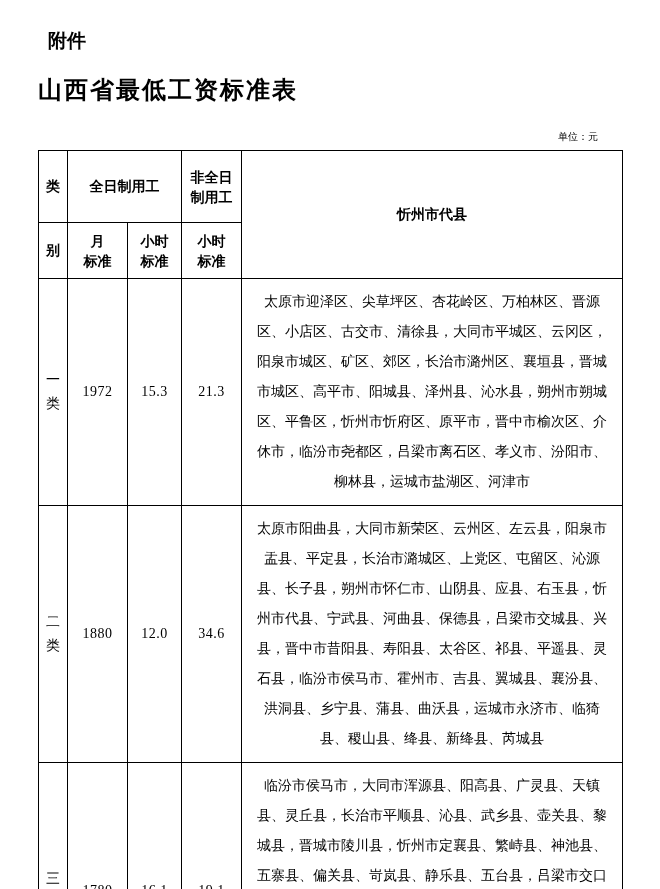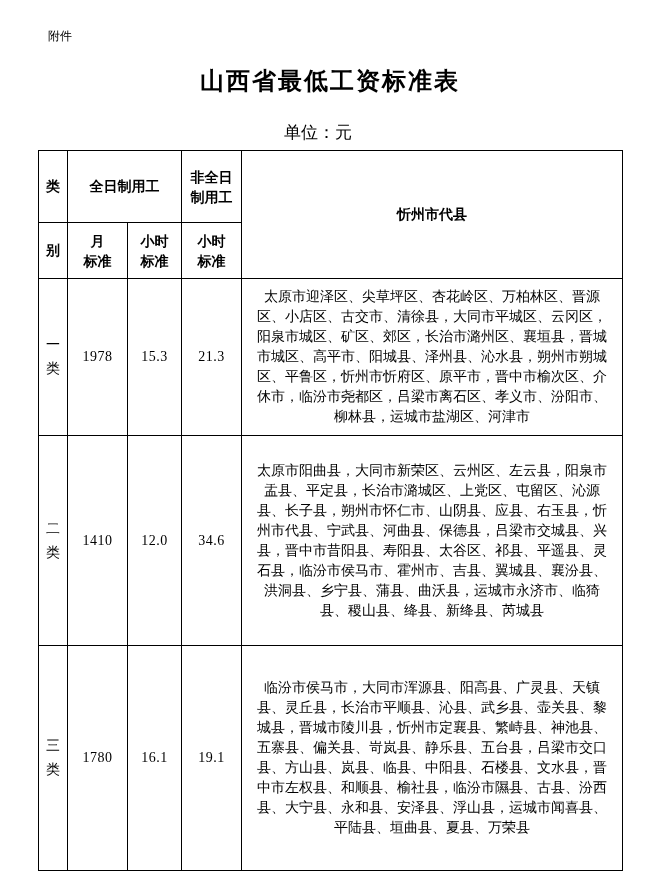--- a/index.html
+++ b/index.html
@@ -7,34 +7,33 @@
   body {
     width: 660px; height: 889px;
     font-family: "Liberation Serif", "DejaVu Serif", serif;
     color: #000;
     position: relative;
     overflow: hidden;
   }
   .page { width: 660px; height: 889px; padding: 28px 38px 0 38px; }
   .attachment {
     font-family: "Liberation Sans", "DejaVu Sans", sans-serif;
-    font-weight: normal; font-size: 12px;
+    font-weight: bold; font-size: 19px;
     margin-left: 10px;
   }
   .title {
-    text-align: center;
     font-size: 24px; font-weight: bold;
     letter-spacing: 2px;
     margin-top: 20px;
     font-family: "Liberation Serif", "DejaVu Serif", serif;
   }
   .sheet { width: 584px; }
   .unit {
-    text-align: center;
-    font-size: 17px;
+    text-align: right;
+    font-size: 10px;
     margin-top: 24px; margin-bottom: 6px;
     padding-right: 24px;
   }
   table.wage-table {
     width: 584px;
     border-collapse: collapse;
     table-layout: fixed;
   }
   .wage-table td {
     border: 1px solid #000;
@@ -57,21 +56,21 @@
     font-weight: bold;
     font-size: 13px;
   }
   .ln { display: block; line-height: 20px; }
   .vchar { display: block; line-height: 24px; font-size: 14px; }
   .num { font-size: 14px; letter-spacing: 0.5px; }
   .region {
     text-align: justify;
     padding: 8px 10px;
     font-size: 14px;
-    line-height: 20px;
+    line-height: 30px;
   }
 </style>
 </head>
 <body>
 
 <div class="page">
 
   <div class="attachment">附件</div>
 
   <div class="title">山西省最低工资标准表</div>
@@ -111,32 +110,32 @@
             <span class="ln">小时</span>
             <span class="ln">标准</span>
           </td>
         </tr>
 
         <tr class="r1">
           <td>
             <span class="vchar">一</span>
             <span class="vchar">类</span>
           </td>
-          <td class="num">1978</td>
+          <td class="num">1972</td>
           <td class="num">15.3</td>
           <td class="num">21.3</td>
           <td class="region">太原市迎泽区、尖草坪区、杏花岭区、万柏林区、晋源区、小店区、古交市、清徐县，大同市平城区、云冈区，阳泉市城区、矿区、郊区，长治市潞州区、襄垣县，晋城市城区、高平市、阳城县、泽州县、沁水县，朔州市朔城区、平鲁区，忻州市忻府区、原平市，晋中市榆次区、介休市，临汾市尧都区，吕梁市离石区、孝义市、汾阳市、柳林县，运城市盐湖区、河津市</td>
         </tr>
 
         <tr class="r2">
           <td>
             <span class="vchar">二</span>
             <span class="vchar">类</span>
           </td>
-          <td class="num">1410</td>
+          <td class="num">1880</td>
           <td class="num">12.0</td>
           <td class="num">34.6</td>
           <td class="region">太原市阳曲县，大同市新荣区、云州区、左云县，阳泉市盂县、平定县，长治市潞城区、上党区、屯留区、沁源县、长子县，朔州市怀仁市、山阴县、应县、右玉县，忻州市代县、宁武县、河曲县、保德县，吕梁市交城县、兴县，晋中市昔阳县、寿阳县、太谷区、祁县、平遥县、灵石县，临汾市侯马市、霍州市、吉县、翼城县、襄汾县、洪洞县、乡宁县、蒲县、曲沃县，运城市永济市、临猗县、稷山县、绛县、新绛县、芮城县</td>
         </tr>
 
         <tr class="r3">
           <td>
             <span class="vchar">三</span>
             <span class="vchar">类</span>
           </td>

